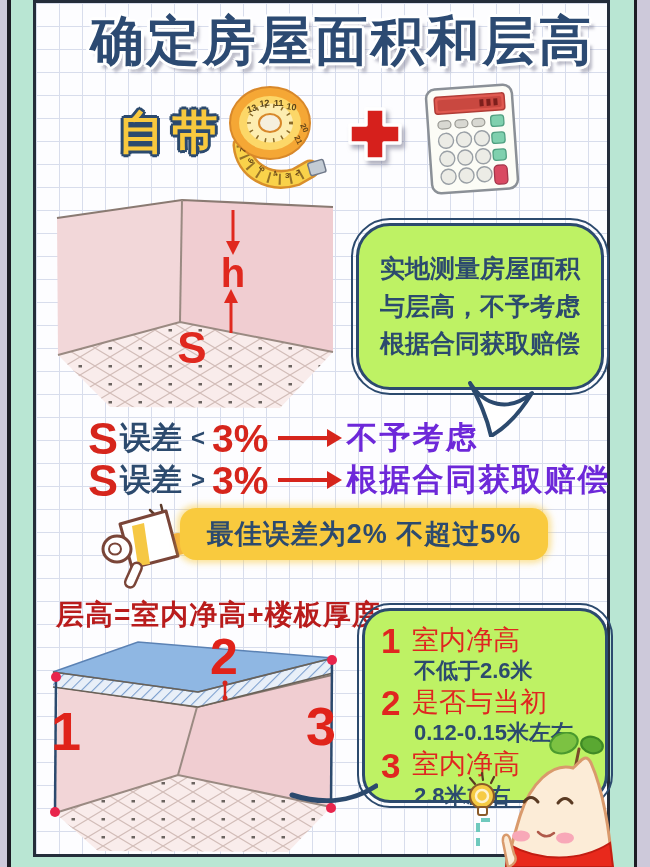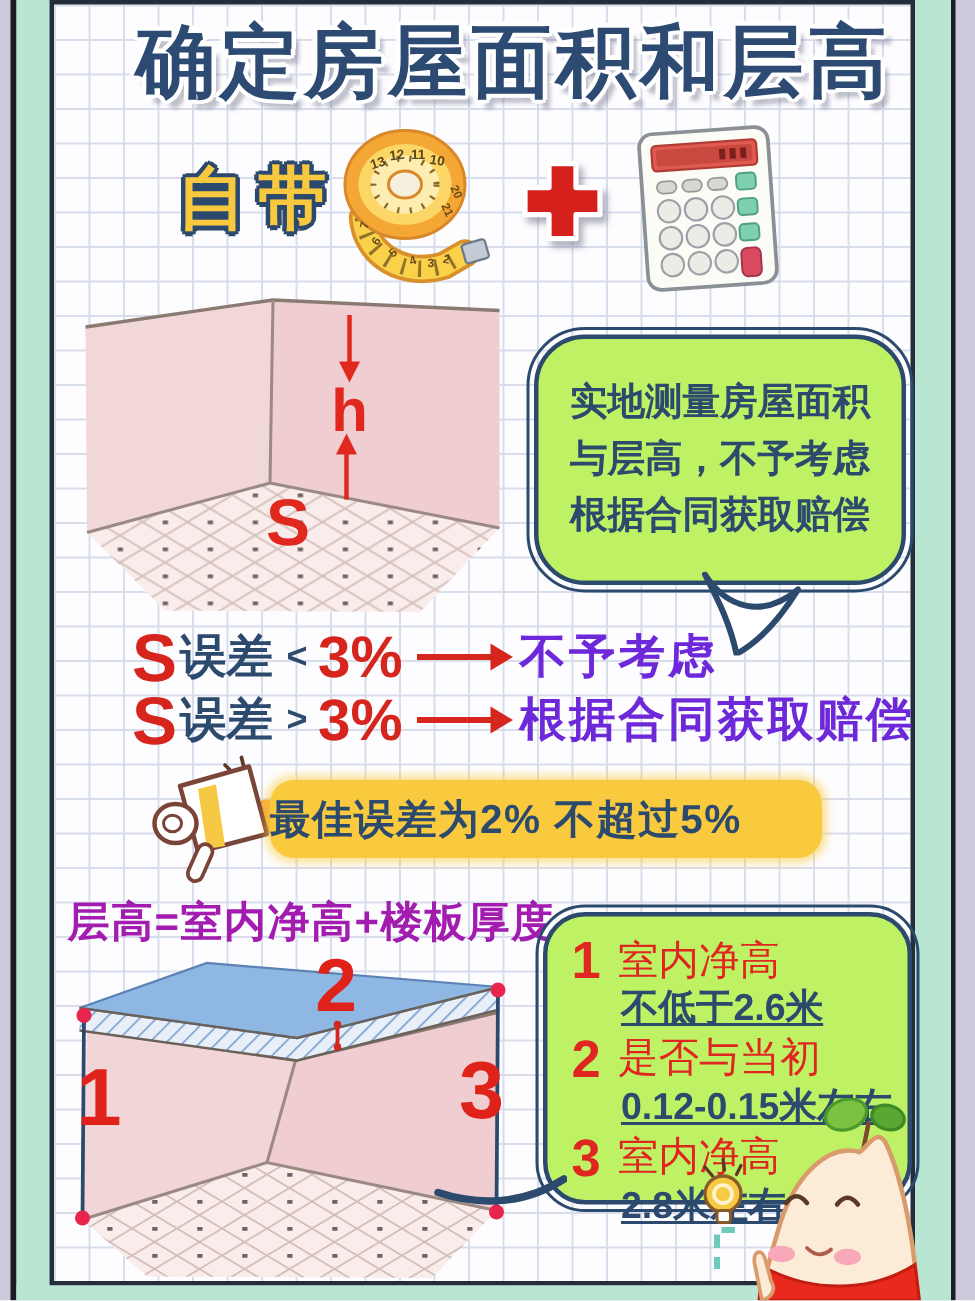--- a/index.html
+++ b/index.html
@@ -41,40 +41,40 @@
     display:flex; flex-direction:column; justify-content:center; text-align:center; }
   .bubble1 .line { font-size:25px; font-weight:bold; color:#2c4a6e; line-height:1.5; }
   .bubble-tail1 { left:458px; top:381px; z-index:3; }
 
   .bubble2 { left:362px; top:608px; width:246px; height:195px; z-index:2;
     padding:12px 10px 8px 16px; border-radius:28px; }
   .note-item { margin-bottom:2px; }
   .note-head { display:flex; align-items:center; }
   .note-num { font-size:35px; font-weight:bold; color:#e02620; width:26px; margin-right:5px; line-height:1; }
   .note-title { font-size:27px; font-weight:normal; color:#e02620; line-height:1.1; }
-  .note-desc { font-size:25px; font-weight:bold; color:#2c4a6e; margin-left:33px; line-height:1.15;text-decoration:underline; }
+  .note-desc { font-size:22px; font-weight:bold; color:#2c4a6e; margin-left:33px; line-height:1.15; }
   .bubble-tail2 { left:288px; top:776px; z-index:3; }
 
   
   .err-row { left:88px; display:flex; align-items:center; height:44px; white-space:nowrap; }
   .err-s   { font-size:45px; font-weight:bold; color:#d6251c; margin-right:2px; line-height:1; }
   .err-term{ font-size:31px; font-weight:bold; color:#2c4a6e; }
   .err-op  { font-size:24px; font-weight:bold; color:#2c4a6e; margin:0 7px 0 9px; }
   .err-th  { font-size:39px; font-weight:bold; color:#d6251c; line-height:1; }
   .arrow { display:inline-block; width:52px; height:4px; background:#d6251c; position:relative; margin:0 16px 0 10px; }
   .arrow::after { content:''; position:absolute; right:-12px; top:-7px;
     border-left:15px solid #d6251c; border-top:9px solid transparent; border-bottom:9px solid transparent; }
   .err-res { font-size:31px; font-weight:bold; color:#6d28d9; letter-spacing:2px; }
 
-  .highlight-pill { left:180px; top:520px; width:368px; height:52px; background:#f9ca3e;
-    border-radius:16px; display:flex; align-items:center; 
+  .highlight-pill { left:180px; top:508px; width:368px; height:52px; background:#f9ca3e;
+    border-radius:16px; display:flex; align-items:center; justify-content:center;
     box-shadow:0 0 6px 3px rgba(249,202,62,.55); }
   .highlight-pill span { font-size:27px; font-weight:bold; color:#2c4a6e; letter-spacing:1px; }
 
-  .formula { left:45px; top:596px; font-size:28px; font-weight:bold; color:#a21caf; letter-spacing:1px; }
+  .formula { left:56px; top:596px; font-size:28px; font-weight:bold; color:#b91c1c; letter-spacing:1px; }
 
   .mascot { left:448px; top:732px; z-index:6; }
 </style>
 </head>
 <body>
 
 <div class="page">
 
   <div class="strip dark-l"></div>
   <div class="strip mint"></div>

